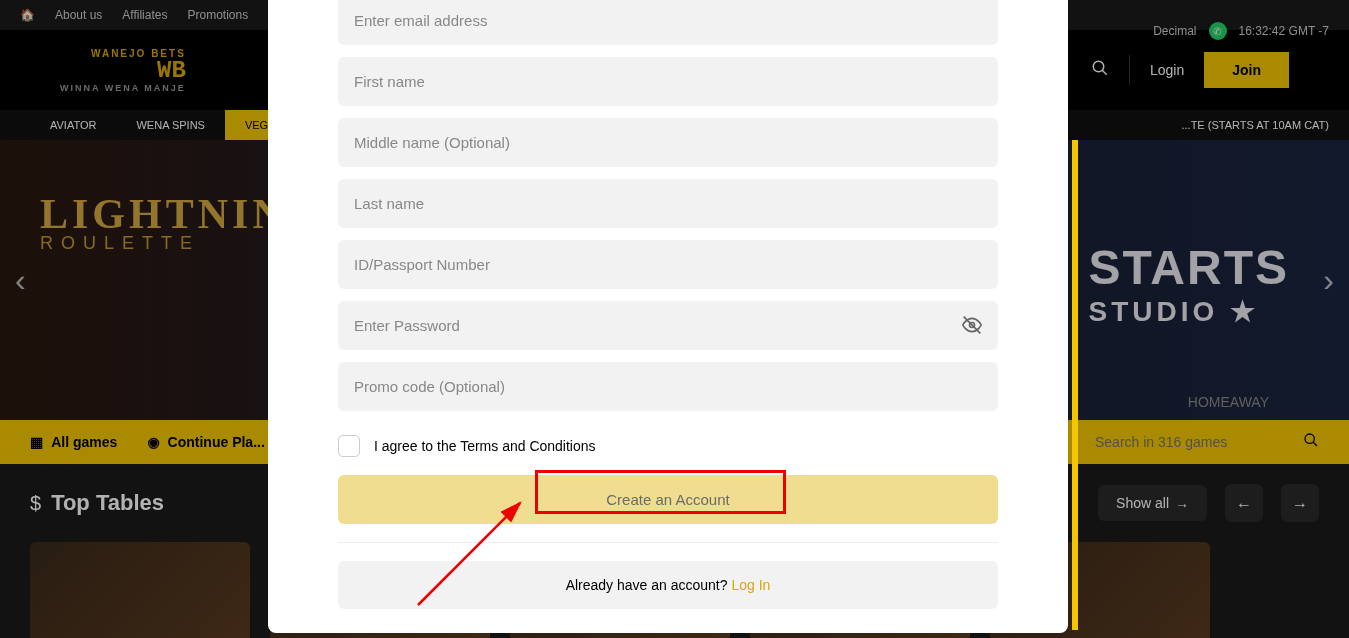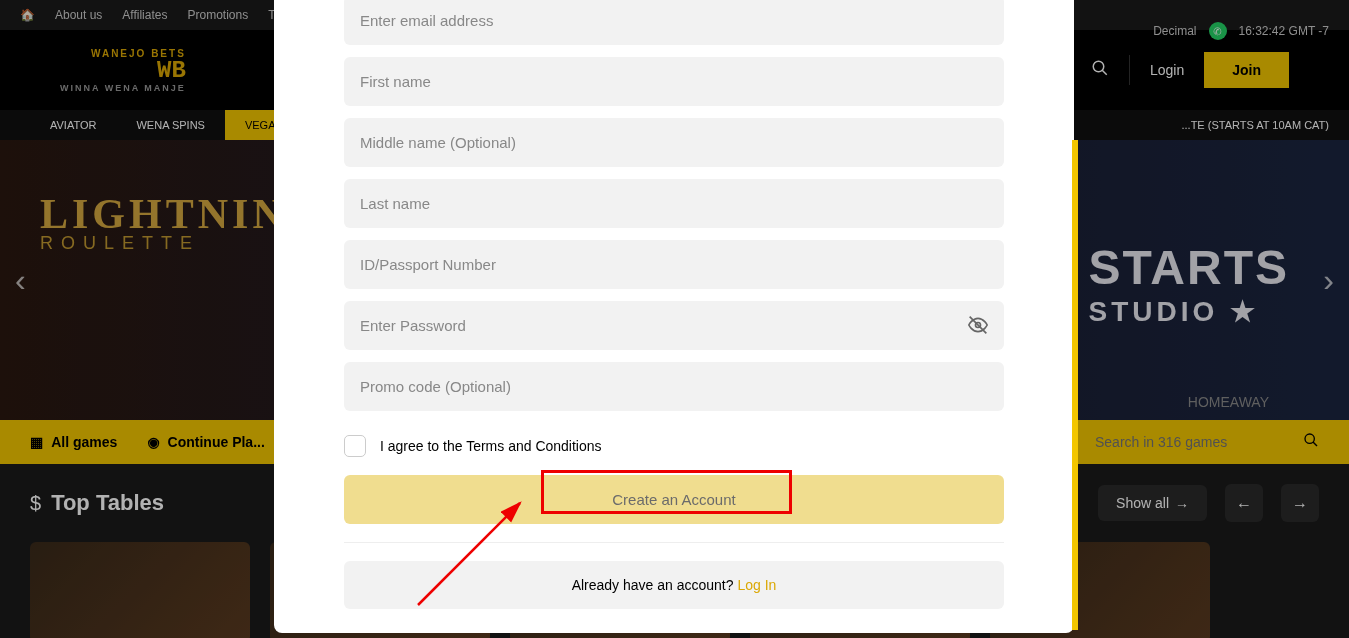--- a/index.html
+++ b/index.html
@@ -54,21 +54,21 @@
 .section-head { display: flex; align-items: center; gap: 10px; }
 .section-title { color: #fff; font-size: 22px; font-weight: bold; }
 .dollar-icon { color: #fff; font-size: 20px; }
 .show-all { margin-left: auto; background: #2a2a2a; color: #fff; padding: 10px 18px; border: none; border-radius: 6px; font-size: 14px; display: flex; align-items: center; gap: 6px; }
 .nav-circle { background: #2a2a2a; width: 38px; height: 38px; border-radius: 6px; display: flex; align-items: center; justify-content: center; color: #fff; margin-left: 8px; cursor: pointer; }
 .game-row { display: flex; gap: 20px; margin-top: 20px; }
 .game-card { width: 220px; height: 100px; background: linear-gradient(135deg, #3a2a1a, #5a3a20); border-radius: 6px; }
 
 
 .modal-backdrop { position: absolute; inset: 0; background: rgba(0,0,0,0.3); }
-.modal { position: absolute; left: 274px; top: 0; width: 800px; background: #fff; border-radius: 0 0 8px 8px; padding: 0 70px 24px; }
+.modal { position: absolute; left: 268px; top: 0; width: 800px; background: #fff; border-radius: 0 0 8px 8px; padding: 0 70px 24px; }
 .modal-right-edge { position: absolute; left: 1072px; top: 140px; width: 6px; height: 490px; background: #f3c600; }
 .form-input { width: 100%; background: #f2f2f2; border: none; border-radius: 6px; padding: 16px; font-size: 15px; color: #333; margin-bottom: 12px; }
 .form-input::placeholder { color: #888; }
 .password-wrap { position: relative; }
 .eye-icon { position: absolute; right: 16px; top: 14px; color: #666; font-size: 18px; cursor: pointer; }
 .agree-row { display: flex; align-items: center; gap: 14px; margin: 12px 0 18px; }
 .checkbox { width: 22px; height: 22px; border: 1px solid #ccc; border-radius: 5px; background: #fff; cursor: pointer; }
 .agree-text { font-size: 14px; color: #000; }
 .agree-link { color: #000; }
 .create-btn { width: 100%; background: #f0dd8f; color: #6b6b6b; padding: 16px; border: none; border-radius: 6px; font-size: 15px; cursor: pointer; position: relative; }

